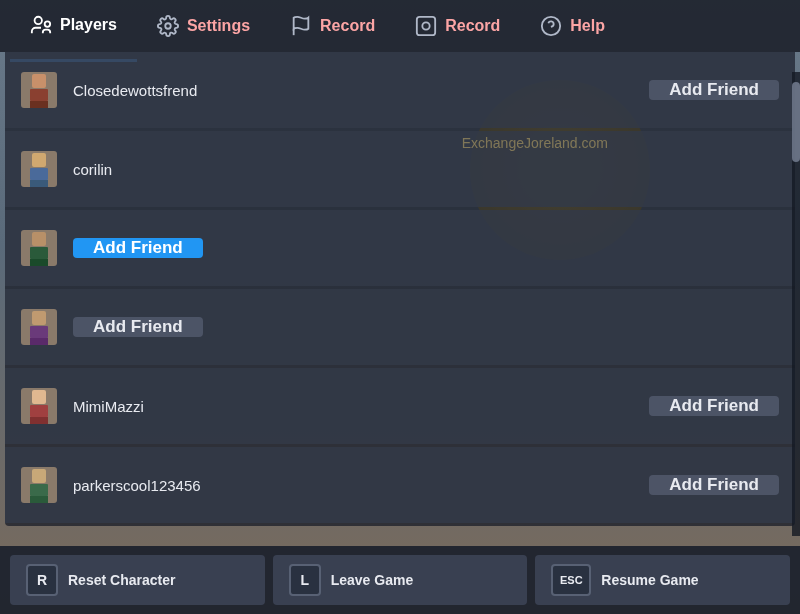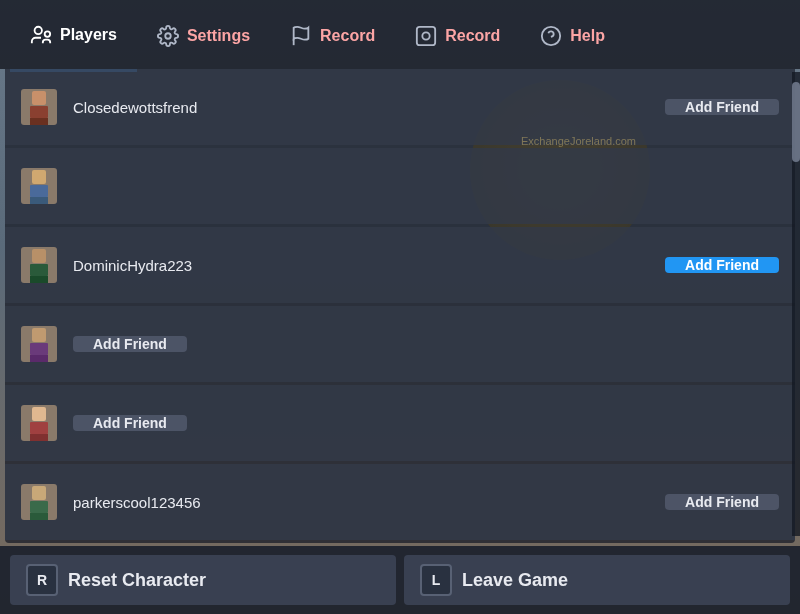--- a/index.html
+++ b/index.html
@@ -36,22 +36,23 @@
       position: absolute;
       top: 0; left: 0;
       width: 800px;
       height: 614px;
       z-index: 10;
     }
 
     
     .nav-bar {
       display: flex;
+      align-items: center;
       background: rgba(30, 35, 45, 0.92);
-      height: 69px;
+      height: 52px;
       padding: 0 10px;
       gap: 0;
     }
 
     .nav-item {
       display: flex;
       align-items: center;
       gap: 8px;
       padding: 8px 20px;
       color: #fca5a5;
@@ -146,21 +147,21 @@
       font-size: 15px;
       font-weight: 500;
     }
 
     .add-friend-btn {
       padding: 0 20px;
       background: rgba(80, 88, 105, 0.9);
       color: #e8eaf0;
       border: none;
       border-radius: 4px;
-      font-size: 14px;
+      font-size: 17px;
       font-weight: 600;
       cursor: pointer;
       white-space: nowrap;
     }
 
     .add-friend-btn.highlighted {
       background: #2196F3;
       color: white;
     }
 
@@ -225,36 +226,36 @@
       flex-shrink: 0;
     }
 
     .bottom-btn-key.esc {
       font-size: 11px;
       width: 40px;
     }
 
     .bottom-btn-label {
       color: #e8eaf0;
-      font-size: 18px;
+      font-size: 14px;
       font-weight: 600;
     }
 
     
     .icon-svg {
       width: 22px;
       height: 22px;
     }
 
     .watermark {
       position: absolute;
       top: 135px;
-      right: 164px;
+      right: 192px;
       color: rgba(180, 160, 100, 0.6);
-      font-size: 11px;
+      font-size: 14px;
       z-index: 5;
     }
   </style>
 </head>
 <body>
 
 <div class="game-bg"></div>
 
 <div class="main-container">
 
@@ -332,31 +333,31 @@
       </div>
 
       <div class="player-row">
         <div class="player-avatar">
           <div class="avatar-figure">
             <div class="avatar-head" style="background:#d0a870;"></div>
             <div class="avatar-body" style="background:#4a6a9a;"></div>
             <div class="avatar-legs" style="background:#3a5a7a;"></div>
           </div>
         </div>
+        <span class="player-name">corilin</span>
       </div>
 
       <div class="player-row">
         <div class="player-avatar">
           <div class="avatar-figure">
             <div class="avatar-head" style="background:#b89068;"></div>
             <div class="avatar-body" style="background:#2a5a3a;"></div>
             <div class="avatar-legs" style="background:#1a4a2a;"></div>
           </div>
         </div>
-        <span class="player-name">DominicHydra223</span>
         <button class="add-friend-btn highlighted">Add Friend</button>
       </div>
 
       <div class="player-row">
         <div class="player-avatar">
           <div class="avatar-figure">
             <div class="avatar-head" style="background:#c09a70;"></div>
             <div class="avatar-body" style="background:#6a3a7a;"></div>
             <div class="avatar-legs" style="background:#5a2a6a;"></div>
           </div>
@@ -365,20 +366,21 @@
       </div>
 
       <div class="player-row">
         <div class="player-avatar">
           <div class="avatar-figure">
             <div class="avatar-head" style="background:#e0b890;"></div>
             <div class="avatar-body" style="background:#a04040;"></div>
             <div class="avatar-legs" style="background:#803030;"></div>
           </div>
         </div>
+        <span class="player-name">MimiMazzi</span>
         <button class="add-friend-btn">Add Friend</button>
       </div>
 
       <div class="player-row">
         <div class="player-avatar">
           <div class="avatar-figure">
             <div class="avatar-head" style="background:#c8a878;"></div>
             <div class="avatar-body" style="background:#3a6a4a;"></div>
             <div class="avatar-legs" style="background:#2a5a3a;"></div>
           </div>
@@ -399,15 +401,19 @@
     <button class="bottom-btn">
       <div class="bottom-btn-key">R</div>
       <span class="bottom-btn-label">Reset Character</span>
     </button>
 
     <button class="bottom-btn">
       <div class="bottom-btn-key">L</div>
       <span class="bottom-btn-label">Leave Game</span>
     </button>
 
+    <button class="bottom-btn">
+      <div class="bottom-btn-key esc">ESC</div>
+      <span class="bottom-btn-label">Resume Game</span>
+    </button>
 
   </div>
 </div>
 
 </body></html>

